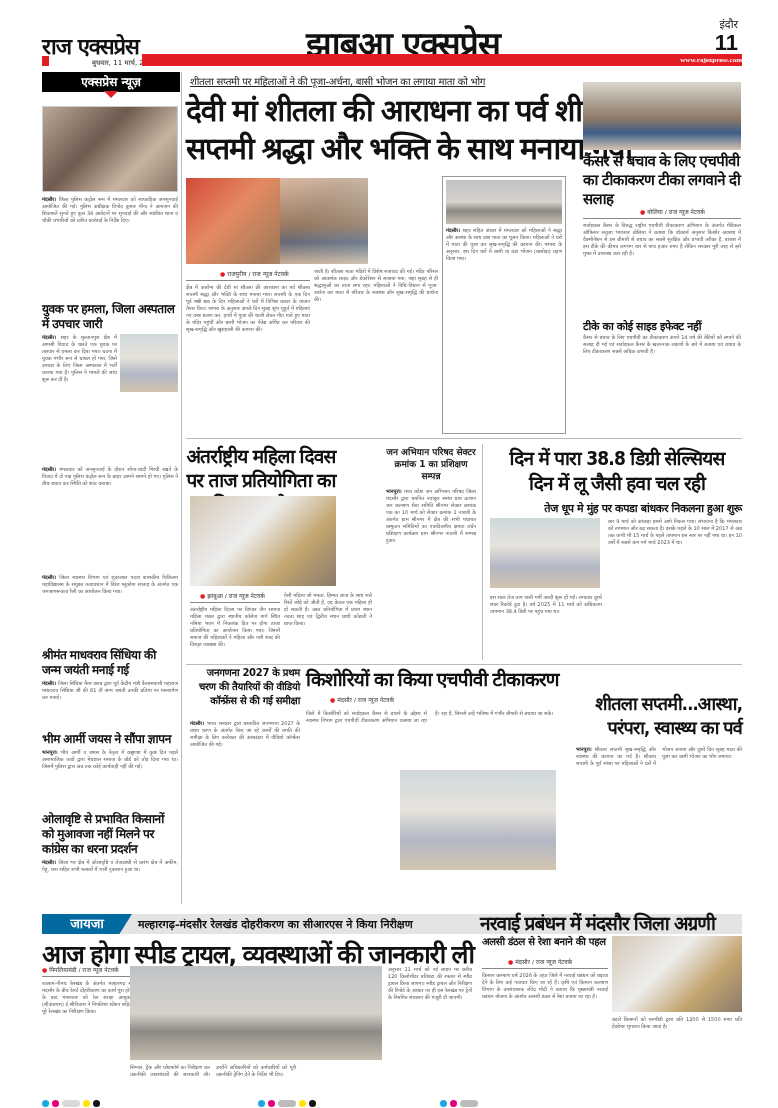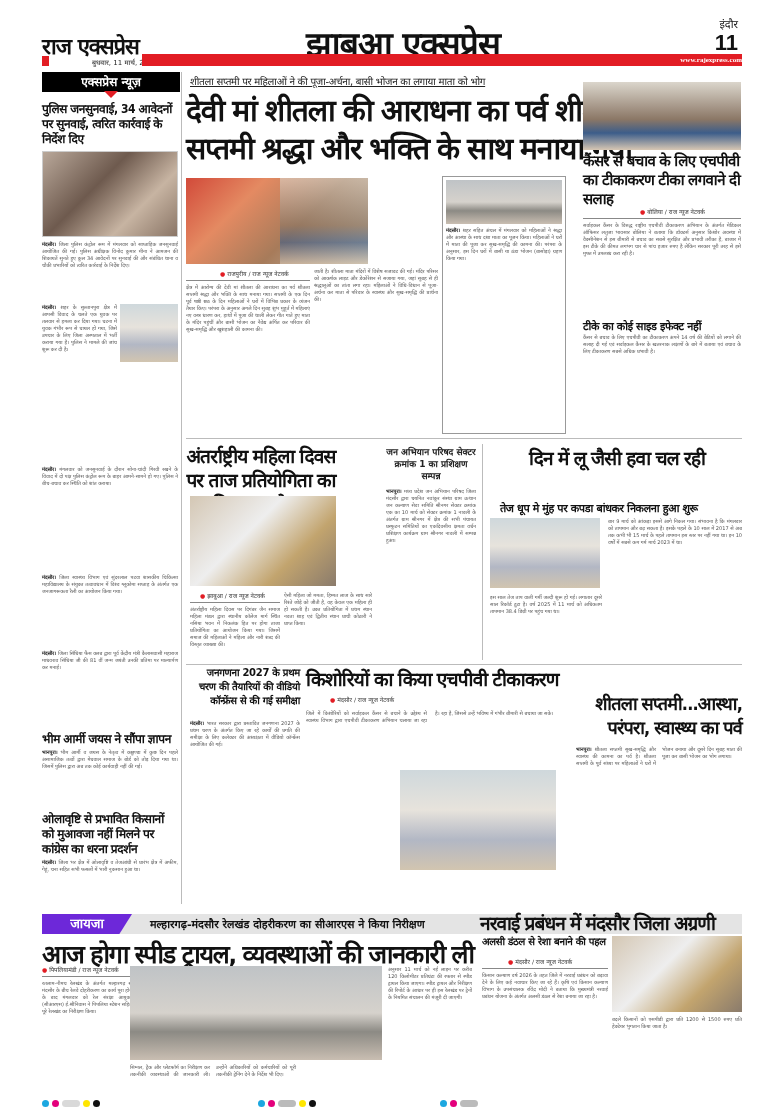--- a/index.html
+++ b/index.html
@@ -26,58 +26,59 @@
 .sub-h{left:190px;top:74px;font-size:10px;color:#222;text-decoration:underline;letter-spacing:-.3px}
 .big-h{left:186px;top:92px;font:bold 30px "DejaVu Sans Condensed","DejaVu Sans",sans-serif;line-height:38px;letter-spacing:-1.2px}
 .byline{font-size:6px;color:#333}
 .byline:before{content:"● ";color:#e21d24}
 .rule{height:1px;background:#888}
 .vr{width:1px;background:#bbb}
 .hr{height:1px;background:#bbb}
 .boxed{border:1px solid #999}
 .mid-h{font:bold 19px "DejaVu Sans Condensed","DejaVu Sans",sans-serif;line-height:24px;letter-spacing:-.8px;text-align:center}
 .dots span{display:inline-block;width:7px;height:7px;border-radius:50%;margin-right:3px}
-.jayza{left:42px;top:914px;width:80px;height:20px;background:#6d28d9;color:#fff;font:bold 13px "DejaVu Sans",sans-serif;text-align:center;line-height:20px}
+.jayza{left:42px;top:914px;width:80px;height:20px;background:#0369a1;color:#fff;font:bold 13px "DejaVu Sans",sans-serif;text-align:center;line-height:20px}
 .jayza-bar{left:112px;top:914px;width:630px;height:20px;background:#e4e4e4}
-.jayza-sub{left:150px;top:916px;font:bold 11px "DejaVu Sans",sans-serif;color:#111}
+.jayza-sub{left:138px;top:916px;font:bold 11px "DejaVu Sans",sans-serif;color:#111}
 </style>
 </head>
 <body>
 
 <div class="abs masthead-left">राज एक्सप्रेस</div>
 <div class="abs redbar-s"></div>
 <div class="abs date">बुधवार, 11 मार्च, 2026</div>
 <div class="abs title">झाबुआ एक्सप्रेस</div>
 <div class="abs redbar"></div>
 <div class="abs city">इंदौर</div>
 <div class="abs pageno">11</div>
 <div class="abs url">www.rajexpress.com</div>
 
 <div class="abs label-box">एक्सप्रेस न्यूज़</div>
 
 <div class="abs" style="left:42px;top:102px;width:136px">
-  <div class="h-left">पुलिस जनसुनवाई, 34 आवेदनों पर सुनवाई, त्वरित कार्रवाई के निर्देश दिए</div>
   <div class="photo" style="height:86px;margin:4px 0"></div>
   <div class="body"><b style="color:#222">मंदसौर।</b> <span>जिला पुलिस कंट्रोल रूम में मंगलवार को साप्ताहिक जनसुनवाई आयोजित की गई। पुलिस अधीक्षक विनोद कुमार मीना ने आमजन की शिकायतें सुनते हुए कुल 34 आवेदनों पर सुनवाई की और संबंधित थाना व चौकी प्रभारियों को त्वरित कार्रवाई के निर्देश दिए।</span></div>
 </div>
 
 <div class="abs" style="left:42px;top:302px;width:136px">
+  <div class="h-left">युवक पर हमला, जिला अस्पताल में उपचार जारी</div>
   <div class="photo6" style="float:right;width:58px;height:58px;margin:2px 0 2px 3px"></div>
   <div class="body" style="margin-top:2px"><b style="color:#222">मंदसौर।</b> <span>शहर के सुल्तानपुरा क्षेत्र में आपसी विवाद के चलते एक युवक पर तलवार से हमला कर दिया गया। घटना में युवक गंभीर रूप से घायल हो गया, जिसे उपचार के लिए जिला अस्पताल में भर्ती कराया गया है। पुलिस ने मामले की जांच शुरू कर दी है।</span></div>
 </div>
 
 <div class="abs" style="left:42px;top:464px;width:136px">
   <div class="body" style="margin-top:2px"><b style="color:#222">मंदसौर।</b> <span>मंगलवार को जनसुनवाई के दौरान सोना-चांदी गिरवी रखने के विवाद में दो पक्ष पुलिस कंट्रोल रूम के बाहर आमने-सामने हो गए। पुलिस ने बीच-बचाव कर स्थिति को शांत कराया।</span></div>
 </div>
 
 <div class="abs" style="left:42px;top:572px;width:136px">
   <div class="body" style="margin-top:2px"><b style="color:#222">मंदसौर।</b> <span>जिला स्वास्थ्य विभाग एवं सुंदरलाल पटवा शासकीय चिकित्सा महाविद्यालय के संयुक्त तत्वावधान में विश्व ग्लूकोमा सप्ताह के अंतर्गत एक जनजागरूकता रैली का आयोजन किया गया।</span></div>
 </div>
 
 <div class="abs" style="left:42px;top:648px;width:136px">
+  <div class="h-left">श्रीमंत माधवराव सिंधिया की जन्म जयंती मनाई गई</div>
   <div class="body" style="margin-top:2px"><b style="color:#222">मंदसौर।</b> <span>जिला सिंधिया फैंस क्लब द्वारा पूर्व केंद्रीय मंत्री कैलासवासी महाराज माधवराव सिंधिया जी की 81 वीं जन्म जयंती उनकी प्रतिमा पर माल्यार्पण कर मनाई।</span></div>
 </div>
 
 <div class="abs" style="left:42px;top:732px;width:136px">
   <div class="h-left">भीम आर्मी जयस ने सौंपा ज्ञापन</div>
   <div class="body" style="margin-top:2px"><b style="color:#222">भानपुरा।</b> <span>भीम आर्मी व जयस के नेतृत्व में कछुण्डा में कुछ दिन पहले असामाजिक तत्वों द्वारा मेघवाल समाज के बोर्ड को तोड़ दिया गया था। जिसमें पुलिस द्वारा अब तक कोई कार्यवाही नहीं की गई।</span></div>
 </div>
 
 <div class="abs" style="left:42px;top:812px;width:136px">
   <div class="h-left">ओलावृष्टि से प्रभावित किसानों को मुआवजा नहीं मिलने पर कांग्रेस का धरना प्रदर्शन</div>
@@ -119,23 +120,24 @@
 <div class="abs rule" style="left:190px;top:602px;width:90px"></div>
 <div class="abs body" style="left:190px;top:606px;width:90px;height:56px;overflow:hidden">अंतर्राष्ट्रीय महिला दिवस पर दिगंबर जैन समाज महिला मंडल द्वारा स्थानीय कॉलेज मार्ग स्थित नसिया भवन में निकलंक हित पर होगा ताजा प्रतियोगिता का आयोजन किया गया। जिसमें समाज की महिलाओं ने महिला और नारी शब्द की विस्तृत व्याख्या की।</div>
 <div class="abs body" style="left:284px;top:592px;width:88px;height:70px;overflow:hidden">ऐसी महिला जो ममता, हिम्मत लाज के साथ सारे रिश्ते जोड़े को जीती है, वह केवल एक महिला ही हो सकती है। उक्त प्रतियोगिता में प्रथम स्थान नवता शाह एवं द्वितीय स्थान प्राची कोठारी ने प्राप्त किया।</div>
 
 <div class="abs" style="left:386px;top:446px;width:90px;font:bold 9px 'DejaVu Sans',sans-serif;line-height:12px;text-align:center;color:#222">जन अभियान परिषद सेक्टर क्रमांक 1 का प्रशिक्षण सम्पन्न</div>
 <div class="abs body" style="left:386px;top:488px;width:90px;height:170px;overflow:hidden"><b style="color:#222">भानपुरा।</b> <span>मध्य प्रदेश जन अभियान परिषद जिला मंदसौर द्वारा चयनित नवांकुर संस्था ग्राम उत्थान जन कल्याण सेवा समिति श्रीनगर सेक्टर क्रमांक एक का 10 मार्च को सेक्टर क्रमांक 1 नावली के अंतर्गत ग्राम श्रीनगर में क्षेत्र की सभी पंचायत प्रस्फुटन समितियों का एकदिवसीय क्षमता वर्धन प्रशिक्षण कार्यक्रम ग्राम श्रीनगर नावली में सम्पन्न हुआ।</span></div>
 
 <div class="abs vr" style="left:482px;top:444px;height:216px"></div>
 
 <div class="abs" style="left:492px;top:446px;width:250px;text-align:center;font:bold 19px 'DejaVu Sans Condensed','DejaVu Sans',sans-serif;line-height:25px;letter-spacing:-.8px">
+  <div>दिन में पारा 38.8 डिग्री सेल्सियस</div>
   <div>दिन में लू जैसी हवा चल रही</div>
 </div>
-<div class="abs" style="left:500px;top:500px;width:242px;text-align:left;font:bold 11px 'DejaVu Sans',sans-serif;letter-spacing:-.4px">तेज धूप मे मुंह पर कपडा बांधकर निकलना हुआ शुरू</div>
+<div class="abs" style="left:500px;top:500px;width:242px;text-align:right;font:bold 11px 'DejaVu Sans',sans-serif;letter-spacing:-.4px">तेज धूप मे मुंह पर कपडा बांधकर निकलना हुआ शुरू</div>
 <div class="abs photo6" style="left:490px;top:518px;width:110px;height:70px"></div>
 <div class="abs body" style="left:608px;top:518px;width:134px;height:140px;overflow:hidden">बार 9 मार्च को आंकड़ा इससे आगे निकल गया। संभावना है कि मंगलवार को तापमान और बढ़ सकता है। इसके पहले के 10 साल में 2017 से अब तक कभी भी 15 मार्च के पहले तापमान इस स्तर पर नहीं गया था। इन 10 वर्षों में सबसे कम गर्म मार्च 2023 में था।</div>
 <div class="abs body" style="left:490px;top:594px;width:112px;height:64px;overflow:hidden">इस साल तेज ताप वाली गर्मी जल्दी शुरू हो गई। लगातार दूसरे साल रिकॉर्ड टूटा है। वर्ष 2025 में 11 मार्च को अधिकतम तापमान 38.4 डिग्री पर पहुंच गया था।</div>
 
 <div class="abs hr" style="left:186px;top:664px;width:556px"></div>
 
 <div class="abs" style="left:190px;top:666px;width:110px;font:bold 10px 'DejaVu Sans',sans-serif;line-height:14px;text-align:right;letter-spacing:-.3px">जनगणना 2027 के प्रथम चरण की तैयारियों की वीडियो कॉन्फ्रेंस से की गई समीक्षा</div>
 <div class="abs body" style="left:190px;top:720px;width:110px;height:182px;overflow:hidden"><b style="color:#222">मंदसौर।</b> <span>भारत सरकार द्वारा प्रस्तावित जनगणना 2027 के प्रथम चरण के अंतर्गत किए जा रहे कार्यों की प्रगति की समीक्षा के लिए कलेक्टर की अध्यक्षता में वीडियो कॉन्फ्रेंस आयोजित की गई।</span></div>
 
 <div class="abs" style="left:306px;top:666px;width:280px;font:bold 19px 'DejaVu Sans Condensed','DejaVu Sans',sans-serif;letter-spacing:-.8px">किशोरियों का किया एचपीवी टीकाकरण</div>

